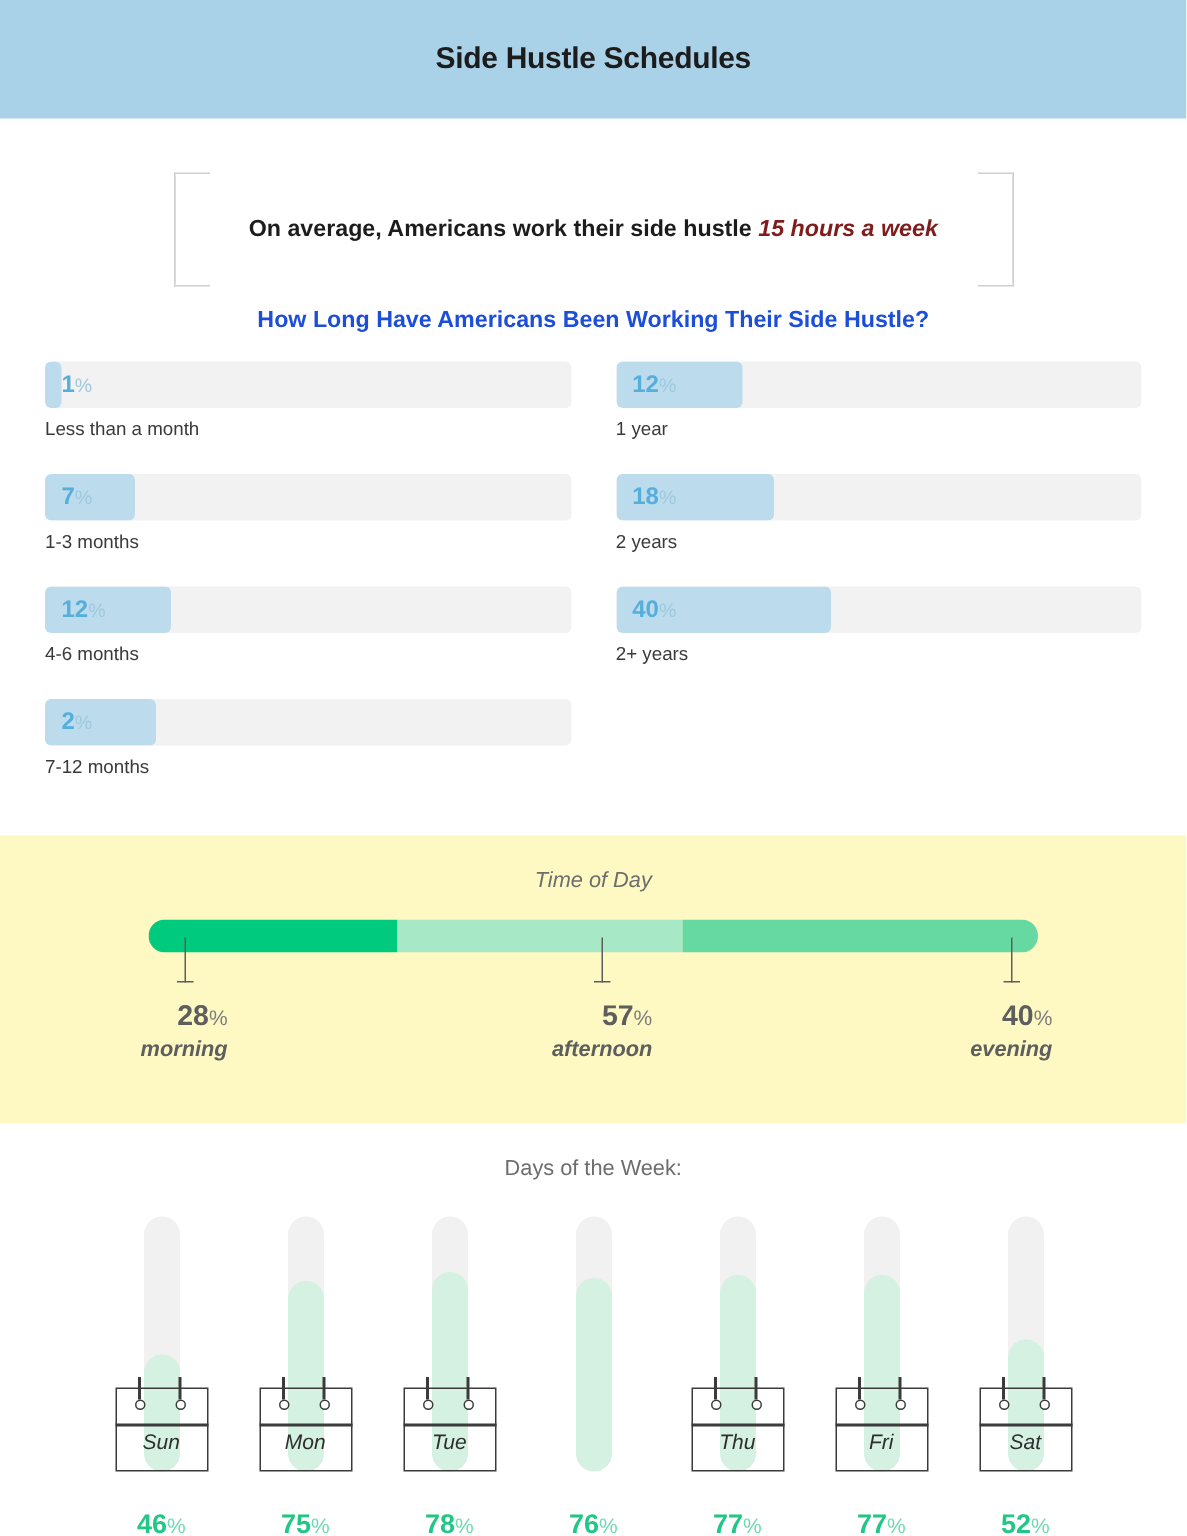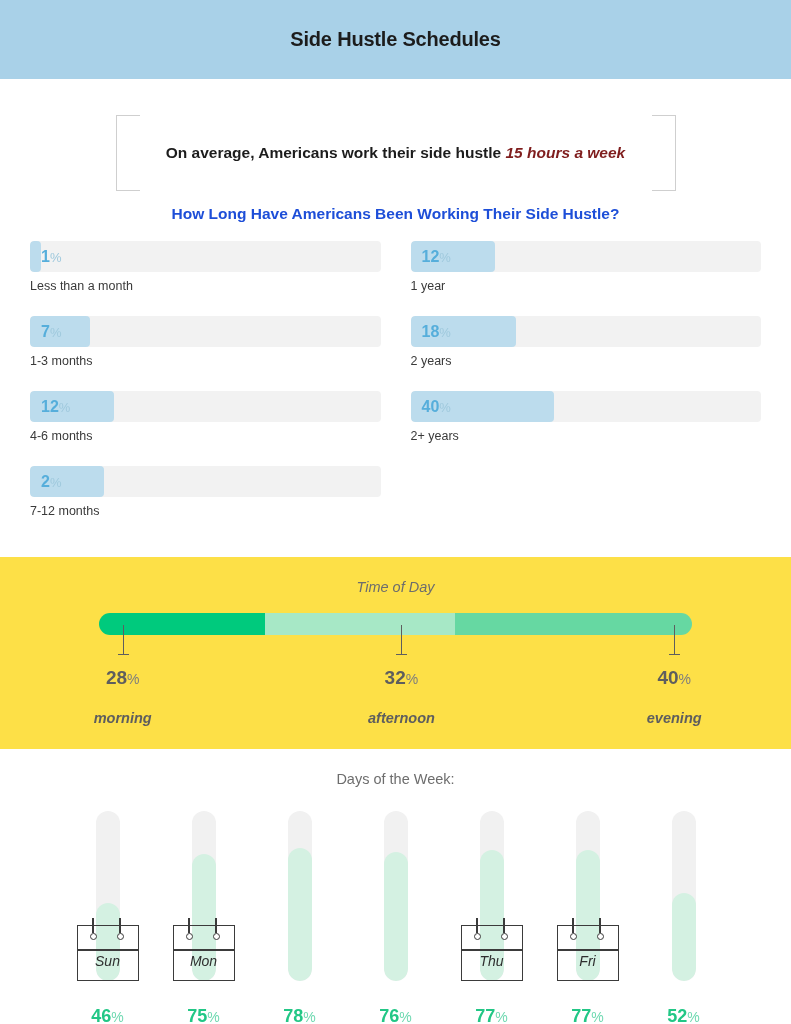--- a/index.html
+++ b/index.html
@@ -77,24 +77,24 @@
   .tod-seg { height:100%; }
   .tod-ticks { position:relative; height:30px; }
   .tod-tick {
     position:absolute; top:-10px; width:1px; height:30px; background:#5e5e5e;
   }
   .tod-tick::after {
     content:""; position:absolute; bottom:0; left:-5px;
     width:11px; height:1px; background:#5e5e5e;
   }
   .tod-labels { position:relative; height:56px; margin-top:2px; }
-  .tod-label { position:absolute; text-align:center; transform:translateX(-50%); }
+  .tod-label { position:absolute; text-align:right; transform:translateX(-50%); }
   .tod-pct { font-size:19px; font-weight:700; color:#5e5e5e; }
   .tod-pct .pct { font-size:14px; font-weight:400; color:#7d7d7d; }
-  .tod-name { font-size:14.5px; font-style:italic; font-weight:700; color:#5e5e5e; margin-top:21px; }
+  .tod-name { font-size:14.5px; font-style:italic; font-weight:700; color:#5e5e5e; margin-top:3px; }
 
   
   .days-section { padding-top: 22px; }
   .days-title {
     text-align:center; font-size:14.5px; 
     color:#6d6d6d; margin-bottom: 16px;
   }
   .days-row {
     display:flex; justify-content:center; align-items:flex-end;
     gap: 30px; padding: 0 40px;
@@ -205,40 +205,40 @@
       <div class="bar-item">
         <div class="bar-track">
           <div class="bar-fill" style="width: 41%;"></div>
           <div class="bar-value"><span>40</span><span class="pct">%</span></div>
         </div>
         <div class="bar-label">2+ years</div>
       </div>
     </div>
   </div>
 
-  <div class="tod-section" style="background: #fde047;">
+  <div class="tod-section" style="background: #fef9c3;">
     <div class="tod-title">Time of Day</div>
     <div class="tod-bar-wrap">
       <div class="tod-bar">
         <div class="tod-seg" style="width: 28%; background: rgb(0, 202, 125);"></div>
         <div class="tod-seg" style="width: 32%; background: rgb(167, 232, 198);"></div>
         <div class="tod-seg" style="width: 40%; background: rgb(102, 216, 162);"></div>
       </div>
       <div class="tod-ticks">
         <span class="tod-tick" style="left: 4%;"></span>
         <span class="tod-tick" style="left: 51%;"></span>
         <span class="tod-tick" style="left: 97%;"></span>
       </div>
       <div class="tod-labels">
         <div class="tod-label" style="left: 4%;">
           <div class="tod-pct"><span>28</span><span class="pct">%</span></div>
           <div class="tod-name">morning</div>
         </div>
         <div class="tod-label" style="left: 51%;">
-          <div class="tod-pct"><span>32</span><span class="pct">%</span></div>
+          <div class="tod-pct"><span>57</span><span class="pct">%</span></div>
           <div class="tod-name">afternoon</div>
         </div>
         <div class="tod-label" style="left: 97%;">
           <div class="tod-pct"><span>40</span><span class="pct">%</span></div>
           <div class="tod-name">evening</div>
         </div>
       </div>
     </div>
   </div>
 
@@ -277,20 +277,29 @@
               <span class="cal-day">Mon</span>
             </div>
           </div>
           <div class="day-pct" style="color: rgb(34, 199, 134);"><span>75</span><span class="pct">%</span></div>
         </div>
         <div class="day-col">
           <div class="day-graphic">
             <div class="day-meter">
               <div class="day-meter-fill" style="height:78%"></div>
             </div>
+            <div class="cal">
+              <span class="cal-stem s1"></span>
+              <span class="cal-stem s2"></span>
+              <span class="cal-box"></span>
+              <span class="cal-header-line"></span>
+              <span class="cal-ring r1"></span>
+              <span class="cal-ring r2"></span>
+              <span class="cal-day">Tue</span>
+            </div>
           </div>
           <div class="day-pct" style="color: rgb(34, 199, 134);"><span>78</span><span class="pct">%</span></div>
         </div>
         <div class="day-col">
           <div class="day-graphic">
             <div class="day-meter">
               <div class="day-meter-fill" style="height:76%"></div>
             </div>
           </div>
           <div class="day-pct" style="color: rgb(34, 199, 134);"><span>76</span><span class="pct">%</span></div>
@@ -327,19 +336,28 @@
               <span class="cal-day">Fri</span>
             </div>
           </div>
           <div class="day-pct" style="color: rgb(34, 199, 134);"><span>77</span><span class="pct">%</span></div>
         </div>
         <div class="day-col">
           <div class="day-graphic">
             <div class="day-meter">
               <div class="day-meter-fill" style="height:52%"></div>
             </div>
+            <div class="cal">
+              <span class="cal-stem s1"></span>
+              <span class="cal-stem s2"></span>
+              <span class="cal-box"></span>
+              <span class="cal-header-line"></span>
+              <span class="cal-ring r1"></span>
+              <span class="cal-ring r2"></span>
+              <span class="cal-day">Sat</span>
+            </div>
           </div>
           <div class="day-pct" style="color: rgb(34, 199, 134);"><span>52</span><span class="pct">%</span></div>
         </div>
       </div>
   </div>
 
 </div>
 
 </body></html>

